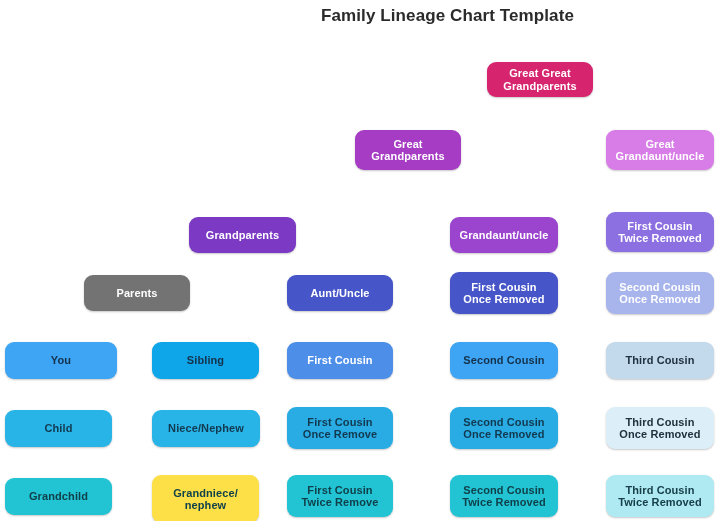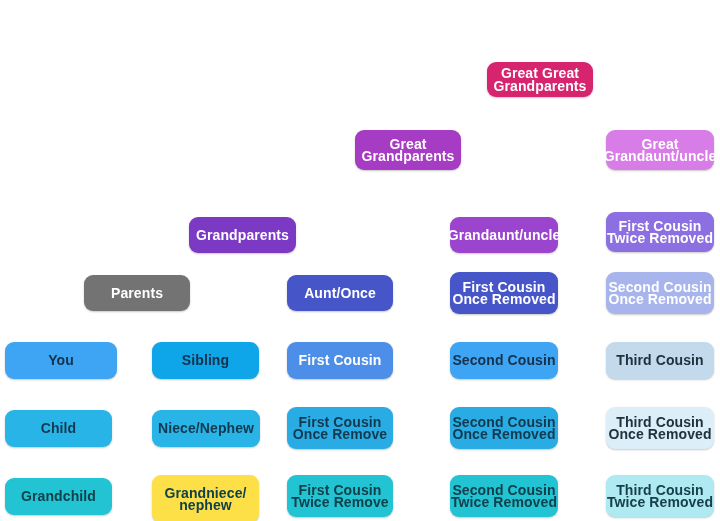--- a/index.html
+++ b/index.html
@@ -41,35 +41,38 @@
     height: 521px;
   }
   .node {
     position: absolute;
     box-sizing: border-box;
     border-radius: 9px;
     display: flex;
     align-items: center;
     justify-content: center;
     text-align: center;
-    font-size: 14px;
+    font-size: 11px;
     line-height: 12.5px;
     font-weight: bold;
     letter-spacing: 0.1px;
     padding: 2px 0;
     box-shadow: 0 1px 2px rgba(0,0,0,0.22);
     z-index: 3;
     white-space: pre-line;
   }
 </style>
 </head>
 <body>
 
 <div id="canvas">
 
+  <div id="title">
+    <span class="title-inner">Family Lineage Chart Template</span>
+  </div>
 
   <svg id="edges" viewBox="0 0 720 521" preserveAspectRatio="none">
       <path d="M 540 97 L 540 113.5" fill="none" stroke="undefined" stroke-width="1.3" stroke-linecap="round"></path>
       <path d="M 540 113.5 L 414 113.5 Q 408 113.5 408 119.5 L 408 130" fill="none" stroke="undefined" stroke-width="1.3" stroke-linecap="round"></path>
       <path d="M 540 113.5 L 654 113.5 Q 660 113.5 660 119.5 L 660 130" fill="none" stroke="undefined" stroke-width="1.3" stroke-linecap="round"></path>
       <path d="M 408 170 L 408 193.5" fill="none" stroke="undefined" stroke-width="1.3" stroke-linecap="round"></path>
       <path d="M 408 193.5 L 248.5 193.5 Q 242.5 193.5 242.5 199.5 L 242.5 217" fill="none" stroke="undefined" stroke-width="1.3" stroke-linecap="round"></path>
       <path d="M 408 193.5 L 498 193.5 Q 504 193.5 504 199.5 L 504 217" fill="none" stroke="undefined" stroke-width="1.3" stroke-linecap="round"></path>
       <path d="M 660 170 L 660 212" fill="none" stroke="undefined" stroke-width="1.3" stroke-linecap="round"></path>
       <path d="M 242.5 253 L 242.5 264" fill="none" stroke="undefined" stroke-width="1.3" stroke-linecap="round"></path>
@@ -100,21 +103,21 @@
 Grandparents</span></div>
       <div class="node" style="left: 355px; top: 130px; width: 106px; height: 40px; background: rgb(166, 59, 196); color: rgb(255, 255, 255);"><span>Great
 Grandparents</span></div>
       <div class="node" style="left: 606px; top: 130px; width: 108px; height: 40px; background: rgb(216, 124, 232); color: rgb(255, 255, 255);"><span>Great
 Grandaunt/uncle</span></div>
       <div class="node" style="left: 189px; top: 217px; width: 107px; height: 36px; background: rgb(123, 57, 196); color: rgb(255, 255, 255);"><span>Grandparents</span></div>
       <div class="node" style="left: 450px; top: 217px; width: 108px; height: 36px; background: rgb(155, 68, 206); color: rgb(255, 255, 255);"><span>Grandaunt/uncle</span></div>
       <div class="node" style="left: 606px; top: 212px; width: 108px; height: 40px; background: rgb(140, 111, 224); color: rgb(255, 255, 255);"><span>First Cousin
 Twice Removed</span></div>
       <div class="node" style="left: 84px; top: 275px; width: 106px; height: 36px; background: #737373; color: rgb(255, 255, 255);"><span>Parents</span></div>
-      <div class="node" style="left: 287px; top: 275px; width: 106px; height: 36px; background: rgb(70, 86, 200); color: rgb(255, 255, 255);"><span>Aunt/Once</span></div>
+      <div class="node" style="left: 287px; top: 275px; width: 106px; height: 36px; background: rgb(70, 86, 200); color: rgb(255, 255, 255);"><span>Aunt/Uncle</span></div>
       <div class="node" style="left: 450px; top: 272px; width: 108px; height: 42px; background: rgb(70, 86, 200); color: rgb(255, 255, 255);"><span>First Cousin
 Once Removed</span></div>
       <div class="node" style="left: 606px; top: 272px; width: 108px; height: 42px; background: rgb(168, 180, 236); color: rgb(255, 255, 255);"><span>Second Cousin
 Once Removed</span></div>
       <div class="node" style="left: 5px; top: 342px; width: 112px; height: 37px; background: rgb(61, 165, 244); color: rgb(22, 49, 74);"><span>You</span></div>
       <div class="node" style="left: 152px; top: 342px; width: 107px; height: 37px; background: #0ea5e9; color: rgb(22, 49, 74);"><span>Sibling</span></div>
       <div class="node" style="left: 287px; top: 342px; width: 106px; height: 37px; background: rgb(77, 143, 232); color: rgb(255, 255, 255);"><span>First Cousin</span></div>
       <div class="node" style="left: 450px; top: 342px; width: 108px; height: 37px; background: rgb(61, 165, 244); color: rgb(22, 49, 74);"><span>Second Cousin</span></div>
       <div class="node" style="left: 606px; top: 342px; width: 108px; height: 37px; background: rgb(195, 217, 236); color: rgb(33, 50, 63);"><span>Third Cousin</span></div>
       <div class="node" style="left: 5px; top: 410px; width: 107px; height: 37px; background: rgb(41, 180, 232); color: rgb(18, 57, 79);"><span>Child</span></div>

